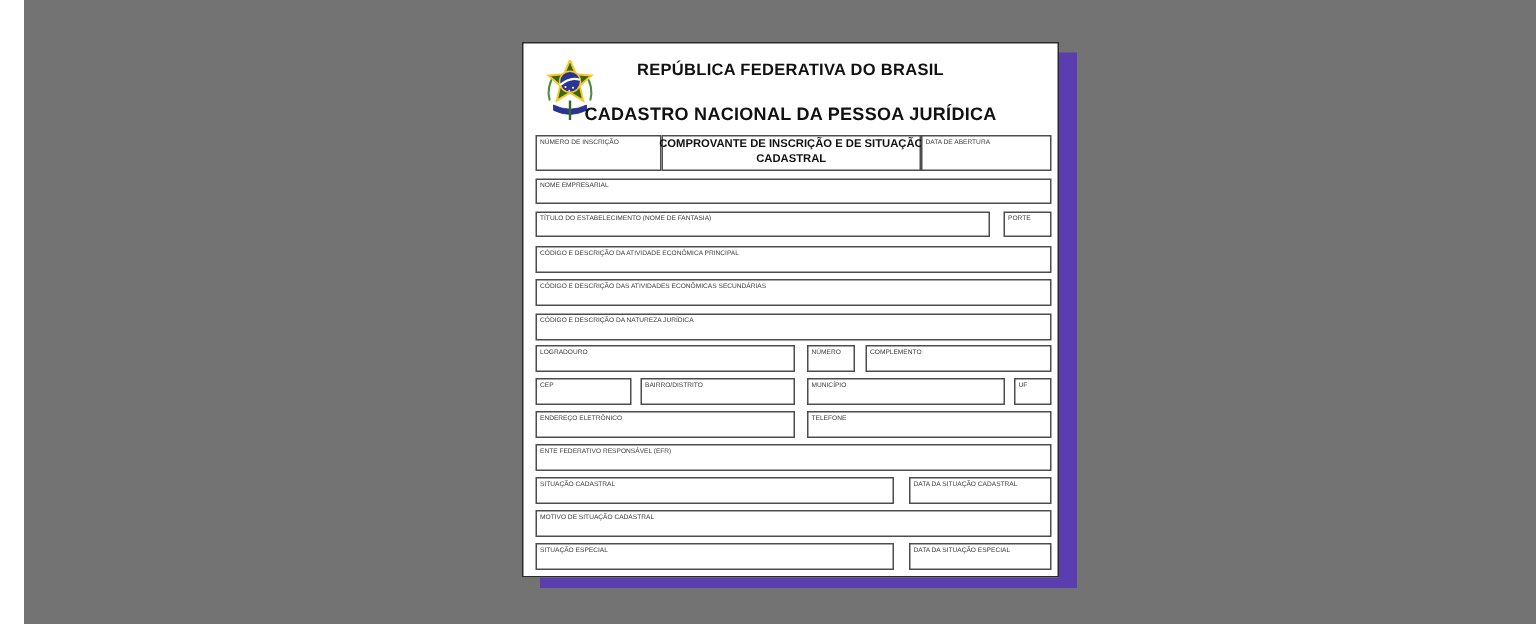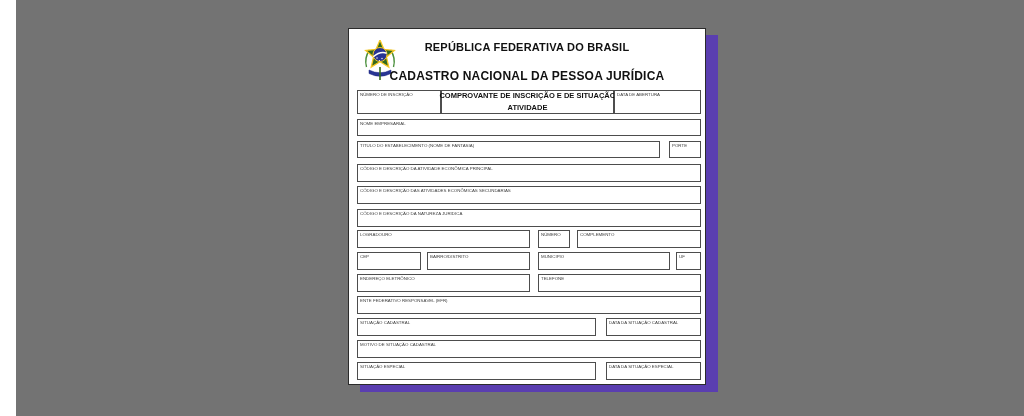--- a/index.html
+++ b/index.html
@@ -34,21 +34,21 @@
     font-size:8px; color:#3d3d3d; white-space:nowrap;
     transform:scale(0.55); transform-origin:0 0;
   }
   .fvalue {
     position:absolute; left:3px; bottom:1px; font-size:7px; color:#000;
     white-space:nowrap;
   }
   .tbox {
     position:absolute; border:1px solid #4d4d4d; background:#fff;
     box-sizing:border-box; display:flex; flex-direction:column;
-    align-items:center; justify-content:space-between;
+    align-items:center; justify-content:flex-start;
   }
   .tbox .tline {
     font-size:7.5px; font-weight:bold; color:#111; line-height:1.3;
     text-align:center; white-space:nowrap;
   }
 </style>
 </head>
 <body>
 
 <div class="page">
@@ -70,21 +70,21 @@
     </div>
     <div class="hdr-title">REPÚBLICA FEDERATIVA DO BRASIL</div>
     <div class="hdr-subtitle">CADASTRO NACIONAL DA PESSOA JURÍDICA</div>
 
     <div class="fbox" style="left:8px;top:61px;width:84px;height:24px">
       <span class="flabel">NÚMERO DE INSCRIÇÃO</span>
       <span class="fvalue"></span>
     </div>
     <div class="tbox" style="left:92px;top:61px;width:173px;height:24px">
       <span class="tline">COMPROVANTE DE INSCRIÇÃO E DE SITUAÇÃO</span>
-      <span class="tline">ATIVIDADE</span>
+      <span class="tline">CADASTRAL</span>
     </div>
     <div class="fbox" style="left:265px;top:61px;width:87px;height:24px">
       <span class="flabel">DATA DE ABERTURA</span>
       <span class="fvalue"></span>
     </div>
 
     <div class="fbox" style="left:8px;top:90px;width:344px;height:17px">
       <span class="flabel">NOME EMPRESARIAL</span>
       <span class="fvalue"></span>
     </div>

